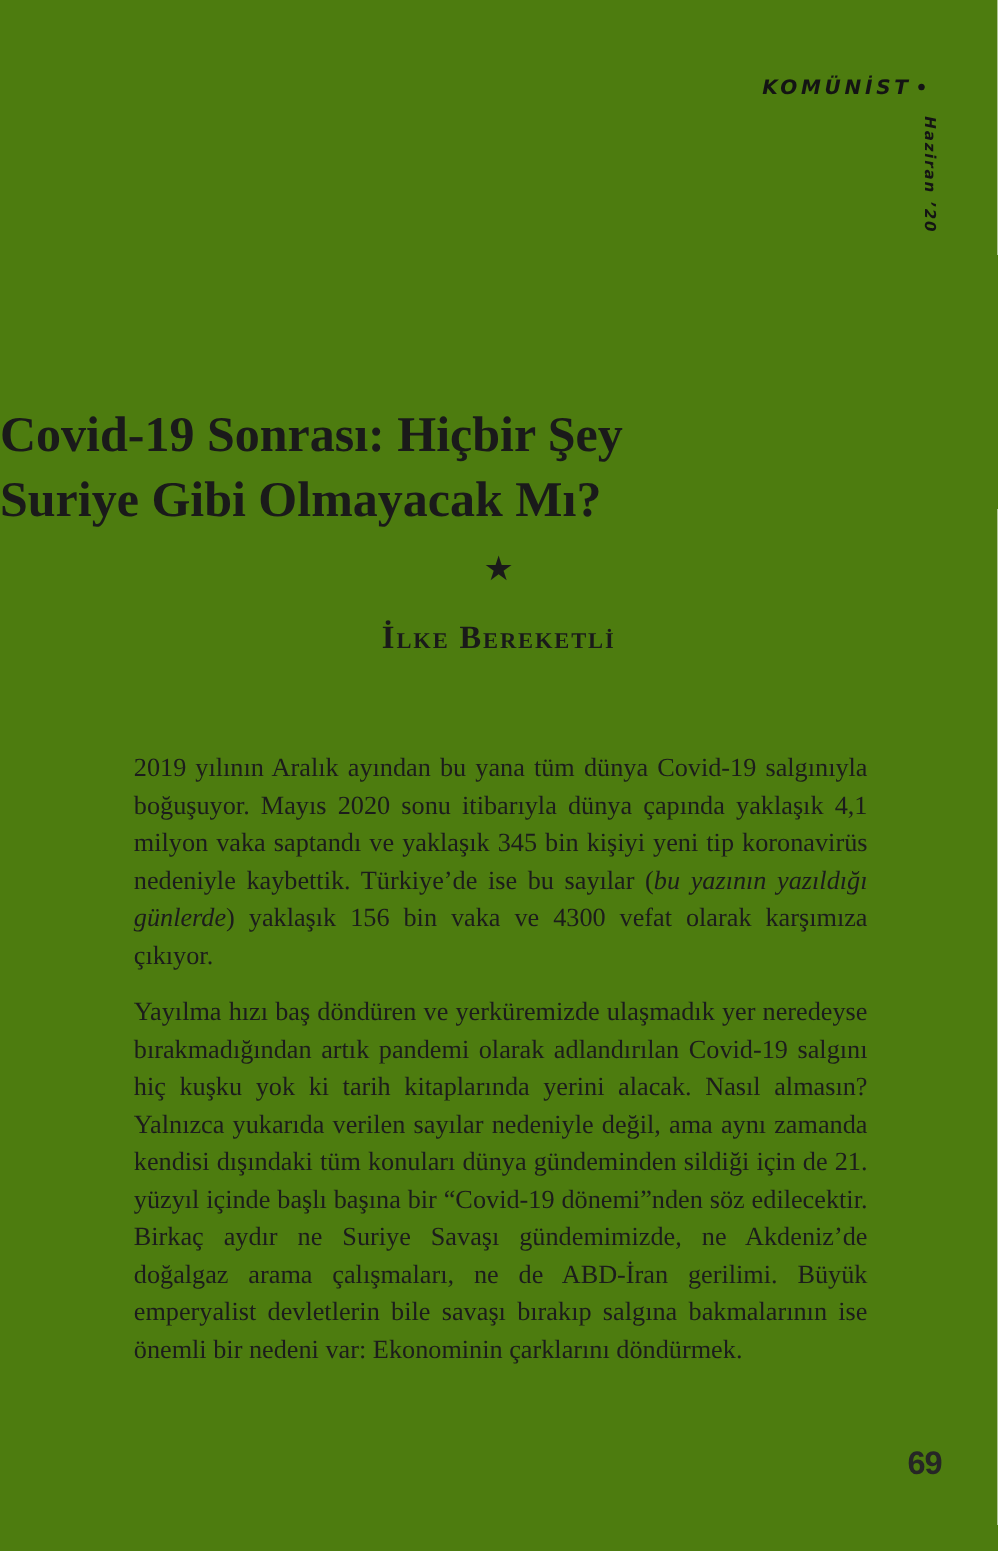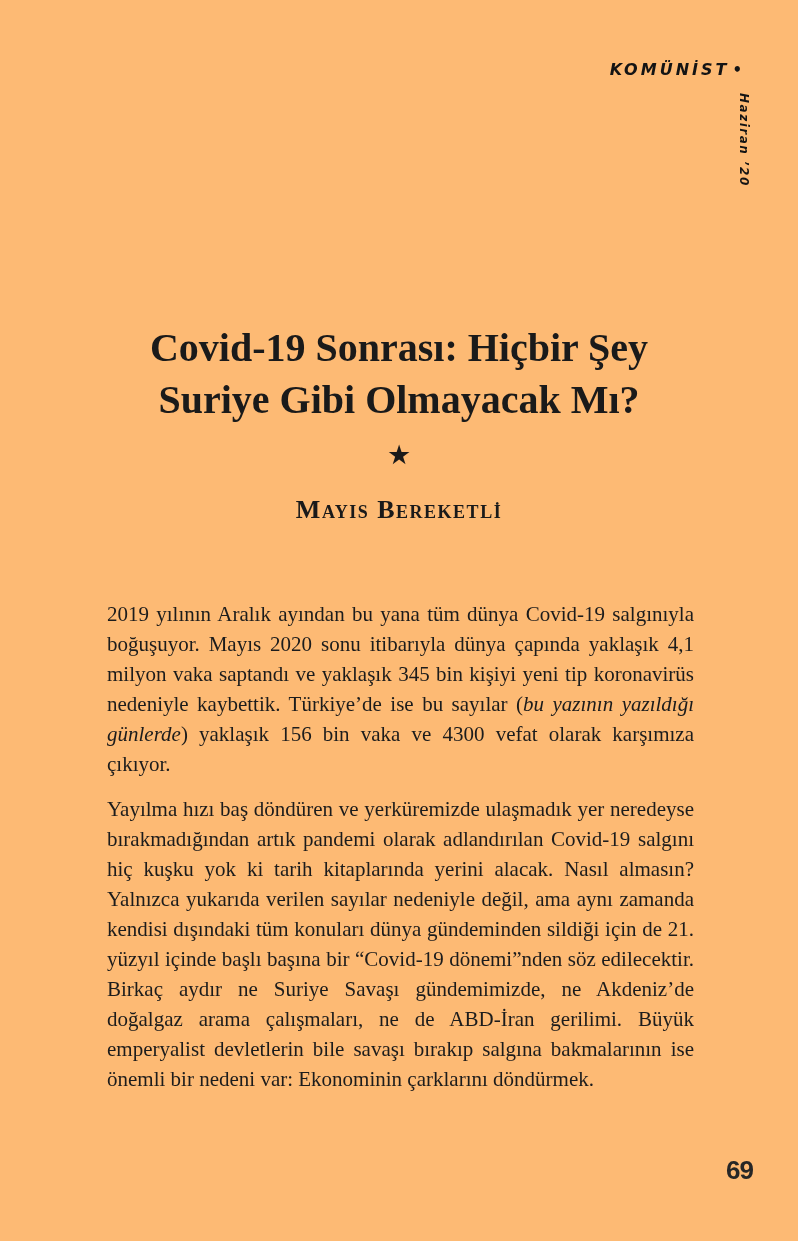--- a/index.html
+++ b/index.html
@@ -4,21 +4,21 @@
 <style>
   html, body {
     margin: 0;
     padding: 0;
     background: #ffffff;
   }
   .page {
     position: relative;
     width: 798px;
     height: 1241px;
-    background: #fdba74;
+    background: #4d7c0f;
     font-family: "Liberation Serif", serif;
     color: #1c1c1c;
     overflow: hidden;
   }
 
   
   .masthead {
     position: absolute;
     top: 60px;
     right: 56px;
@@ -53,21 +53,20 @@
     white-space: nowrap;
   }
 
   
   .title {
     position: absolute;
     top: 322px;
     left: 0;
     width: 798px;
     margin: 0;
-    text-align: center;
     font-family: "Liberation Serif", serif;
     font-weight: 700;
     font-size: 40px;
     line-height: 52px;
     color: #1a1a1a;
     font-feature-settings: "onum" 1;
   }
   .title-line { display: block; }
 
   
@@ -135,21 +134,21 @@
 
   <div class="issue">Haziran ’20</div>
 
   <h1 class="title">
     <span class="title-line">Covid-19 Sonrası: Hiçbir Şey</span>
     <span class="title-line">Suriye Gibi Olmayacak Mı?</span>
   </h1>
 
   <div class="star">★</div>
 
-  <div class="author">Mayıs Bereketli</div>
+  <div class="author">İlke Bereketli</div>
 
   <div class="body">
     <p><span>2019 yılının Aralık ayından bu yana tüm dünya Covid-19 salgınıyla boğuşuyor. Mayıs 2020 sonu itibarıyla dünya çapında yaklaşık 4,1 milyon vaka saptandı ve yaklaşık 345 bin kişiyi yeni tip koronavirüs nedeniyle kaybettik. Türkiye’de ise bu sayılar (</span><em>bu yazının yazıldığı günlerde</em><span>) yaklaşık 156 bin vaka ve 4300 vefat olarak karşımıza çıkıyor.</span></p>
     <p><span>Yayılma hızı baş döndüren ve yerküremizde ulaşmadık yer neredeyse bırakmadığından artık pandemi olarak adlandırılan Covid-19 salgını hiç kuşku yok ki tarih kitaplarında yerini alacak. Nasıl almasın? Yalnızca yukarıda verilen sayılar nedeniyle değil, ama aynı zamanda kendisi dışındaki tüm konuları dünya gündeminden sildiği için de 21. yüzyıl içinde başlı başına bir “Covid-19 dönemi”nden söz edilecektir. Birkaç aydır ne Suriye Savaşı gündemimizde, ne Akdeniz’de doğalgaz arama çalışmaları, ne de ABD-İran gerilimi. Büyük emperyalist devletlerin bile savaşı bırakıp salgına bakmalarının ise önemli bir nedeni var: Ekonominin çarklarını döndürmek.</span></p>
   </div>
 
   <div class="page-number">69</div>
 
 </div>
 

